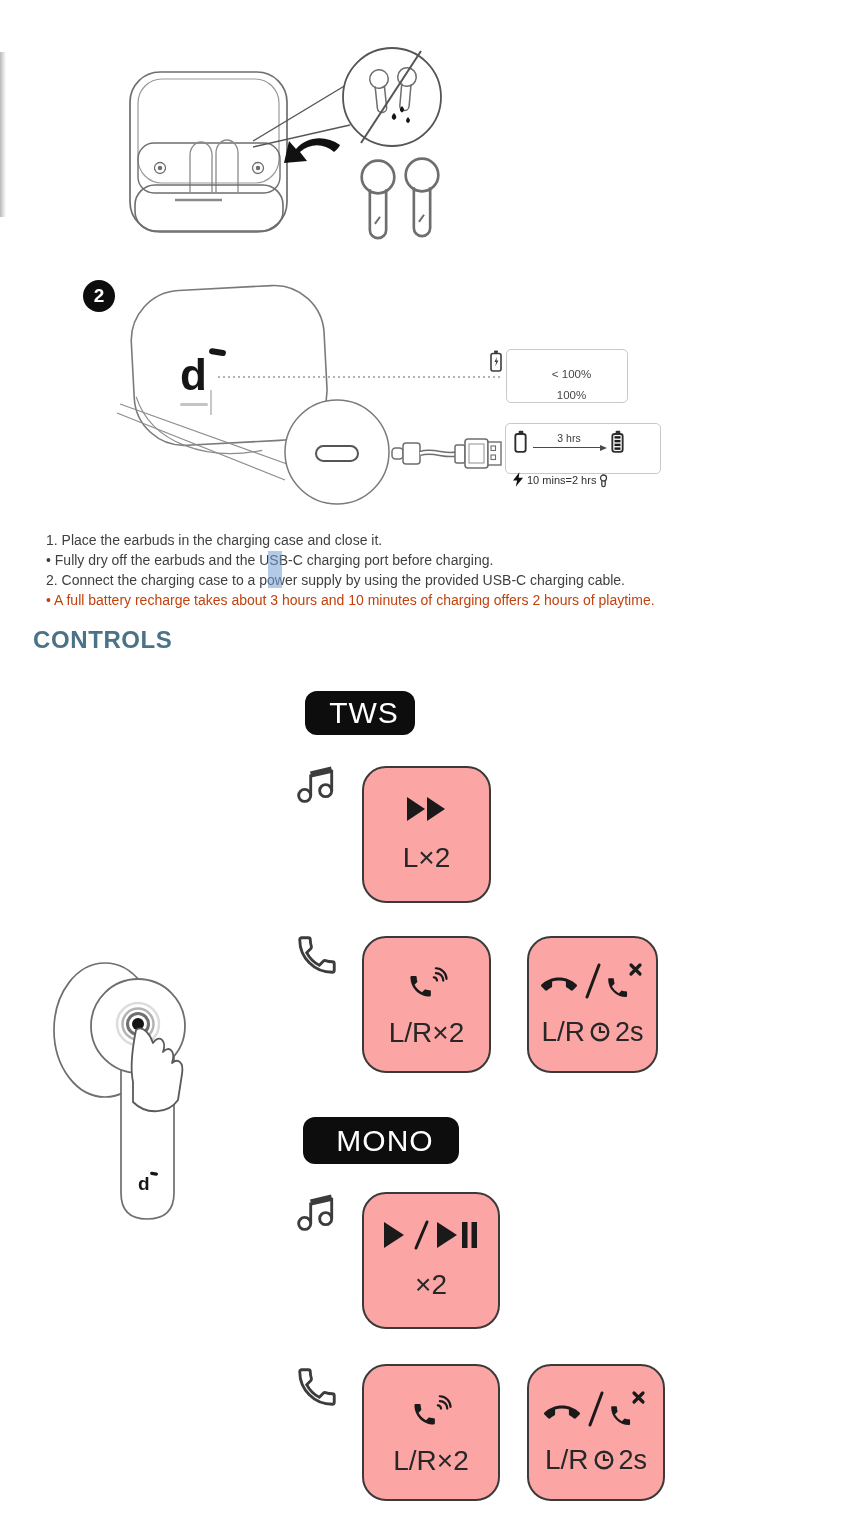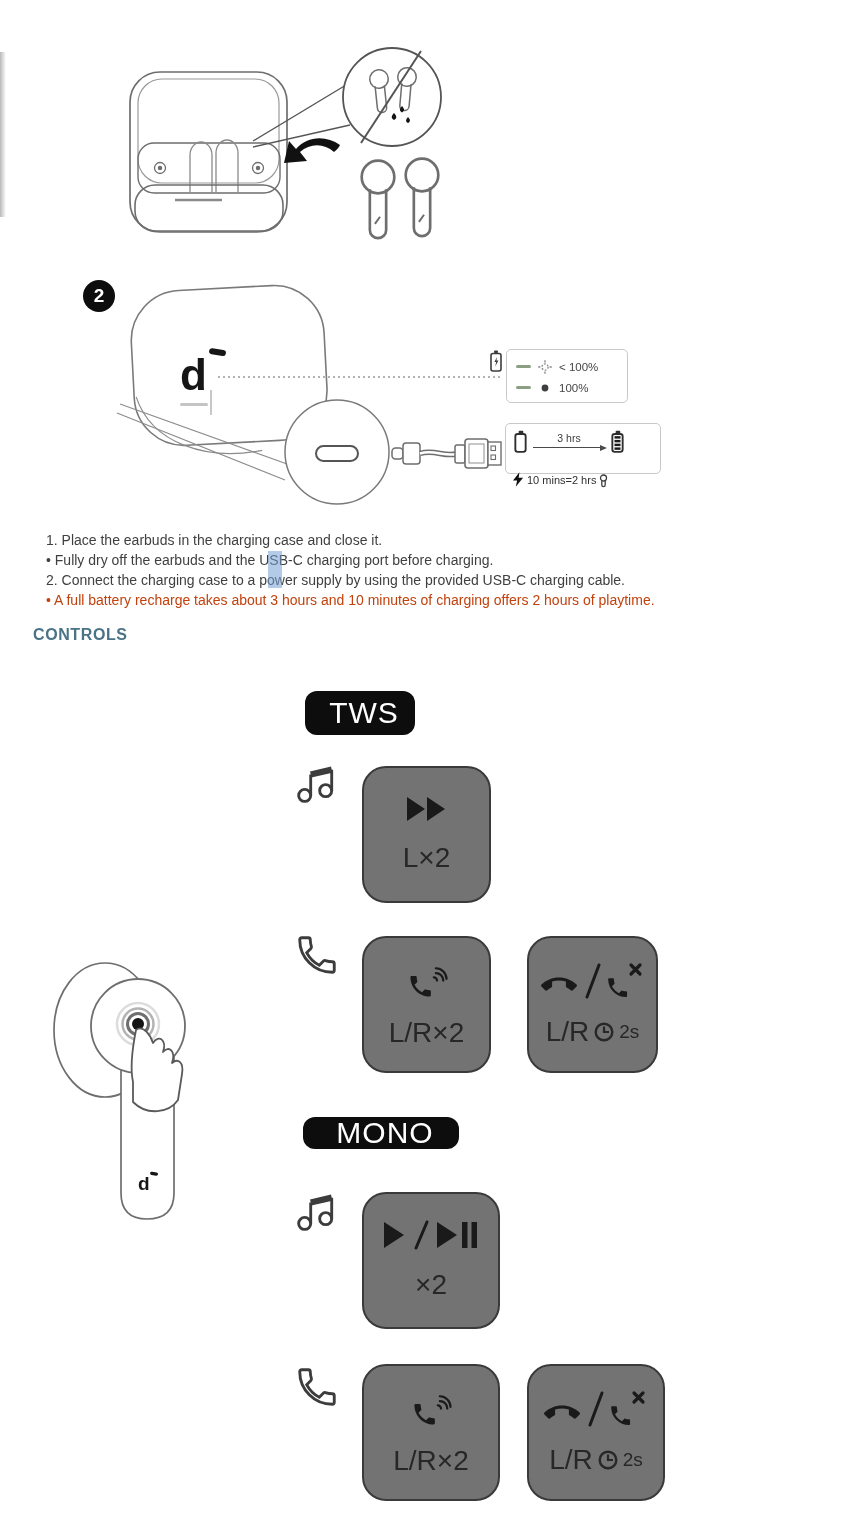--- a/index.html
+++ b/index.html
@@ -9,44 +9,44 @@
   svg{display:block;}
   
   #edge-artifact{left:0;top:52px;width:6px;height:165px;
      background:linear-gradient(to right, rgba(70,70,70,.38), rgba(120,120,120,0));}
   
   #instructions{left:46px;top:530px;width:805px;font-size:14px;line-height:20px;letter-spacing:0;}
   #instructions .iline{white-space:nowrap;}
   #instructions .red{color:#c2410c;}
   #sel-highlight{left:268px;top:551px;width:14px;height:37px;background:rgba(116,160,212,.55);}
   
-  #controls-heading{left:33px;top:626px;font-size:16px;font-weight:800;color:#4a7387;letter-spacing:.6px;}
+  #controls-heading{left:33px;top:626px;font-size:24px;font-weight:800;color:#4a7387;letter-spacing:.6px;}
   
   .info-box{border:1.5px solid #c9c9c9;border-radius:5px;background:#fff;box-sizing:border-box;}
   #legend-box{left:506px;top:349px;width:122px;height:54px;padding:6px 0 0 9px;}
-  .legend-row{display:flex;align-items:center;gap:6px;height:21px;}
+  .legend-row{display:flex;align-items:center;gap:6px;height:21px;flex-direction:column;}
   .legend-dash{width:15px;height:3px;border-radius:2px;background:#8ba083;}
   .legend-label{font-size:11.5px;color:#474747;}
   #charge-box{left:505px;top:423px;width:156px;height:51px;padding:4px 6px 0 7px;}
   .charge-row1{display:flex;align-items:center;gap:5px;height:26px;}
   .charge-arrow{position:relative;width:72px;height:12px;border-bottom:1.6px solid #4a4a4a;}
   .charge-arrow:after{content:'';position:absolute;right:-2px;bottom:-4.6px;border-left:7px solid #4a4a4a;
       border-top:3.8px solid transparent;border-bottom:3.8px solid transparent;}
   .charge-arrow .dur{position:absolute;left:0;right:0;top:-3px;text-align:center;font-size:10.5px;color:#3a3a3a;}
   .charge-row2{display:flex;align-items:center;gap:3px;margin-top:16px;font-size:11px;color:#2e2e2e;}
   
   .mode-badge{background:#0d0d0d;color:#fff;border-radius:12px;display:flex;align-items:center;justify-content:center;
      font-size:30px;font-weight:500;letter-spacing:1px;padding-left:8px;}
   #badge-tws{left:305px;top:691px;width:102px;height:44px;}
-  #badge-mono{left:303px;top:1117px;width:148px;height:32px;}
-  
-  .ctl-btn{border:2.5px solid #3a3a3a;border-radius:24px;background:#737373;box-sizing:border-box;
+  #badge-mono{left:303px;top:1117px;width:148px;height:47px;}
+  
+  .ctl-btn{border:2.5px solid #3a3a3a;border-radius:24px;background:#fca5a5;box-sizing:border-box;
      display:flex;flex-direction:column;align-items:center;justify-content:space-evenly;padding:8px 4px;}
   .btn-label{font-size:28px;color:#272727;display:flex;align-items:center;gap:4px;white-space:nowrap;}
-  .btn-label .small{font-size:19px;}
+  .btn-label .small{font-size:27px;}
 </style>
 </head>
 <body>
 
 <div id="page">
 
   <div id="edge-artifact" class="abs"></div>
 
   <svg class="abs" style="left:88px;top:33px;" width="420" height="215" viewBox="0 0 420 215">
     <g stroke="#6e6e6e" stroke-width="1.7" fill="none">

